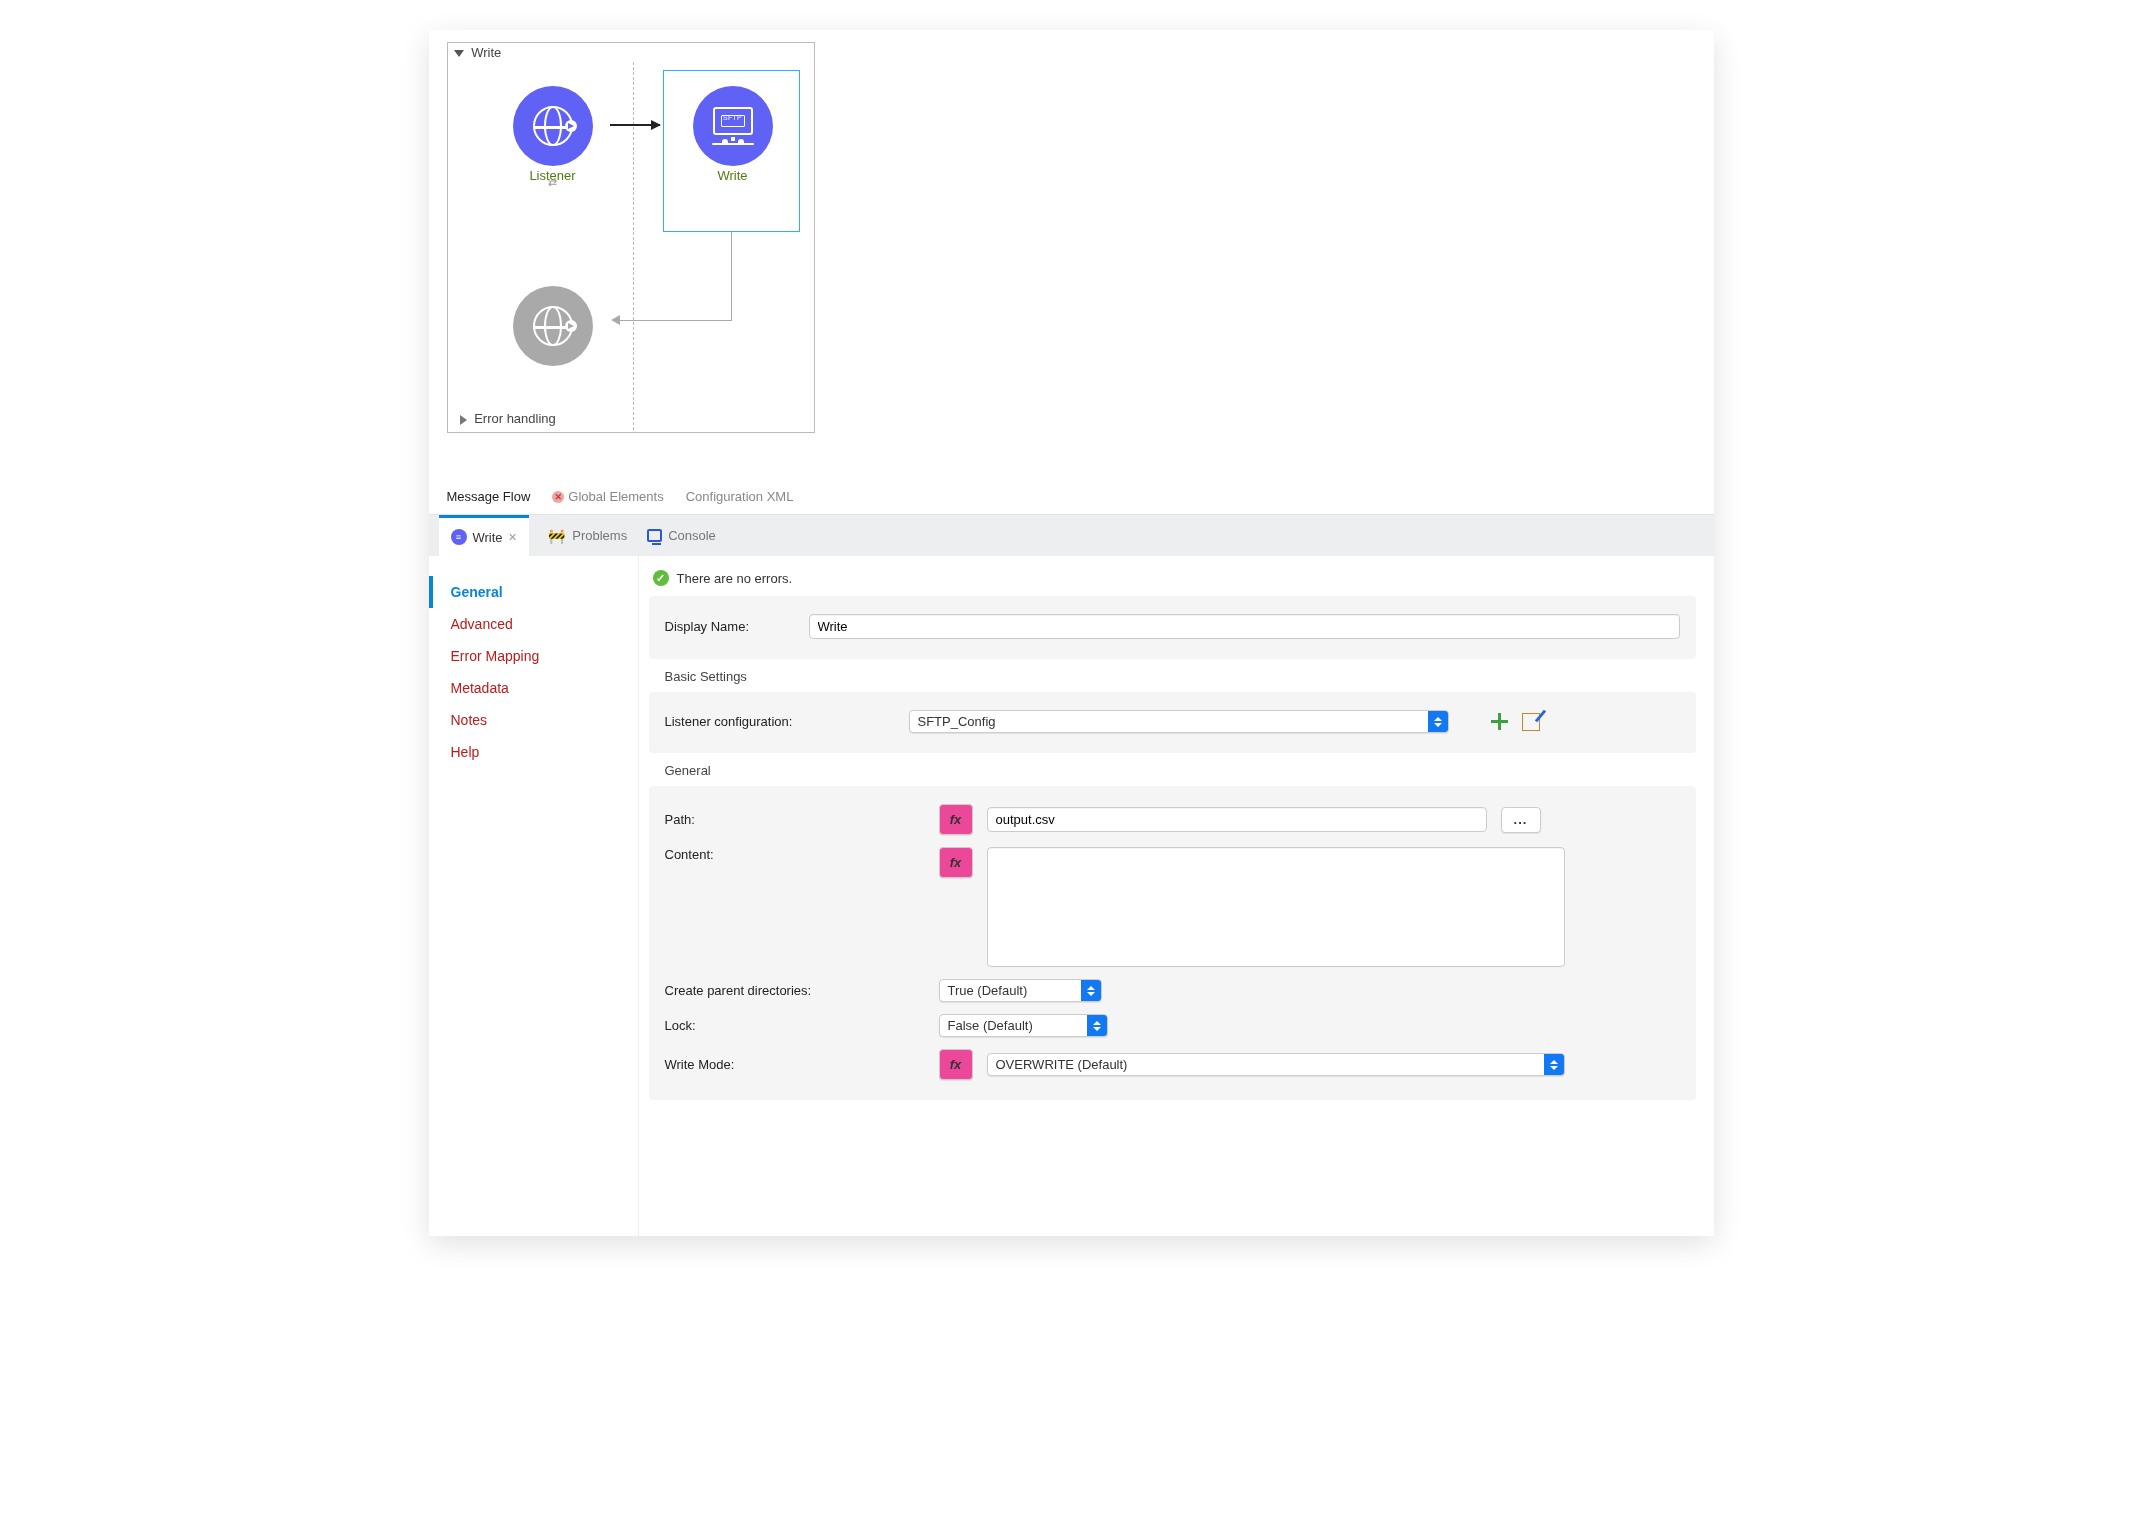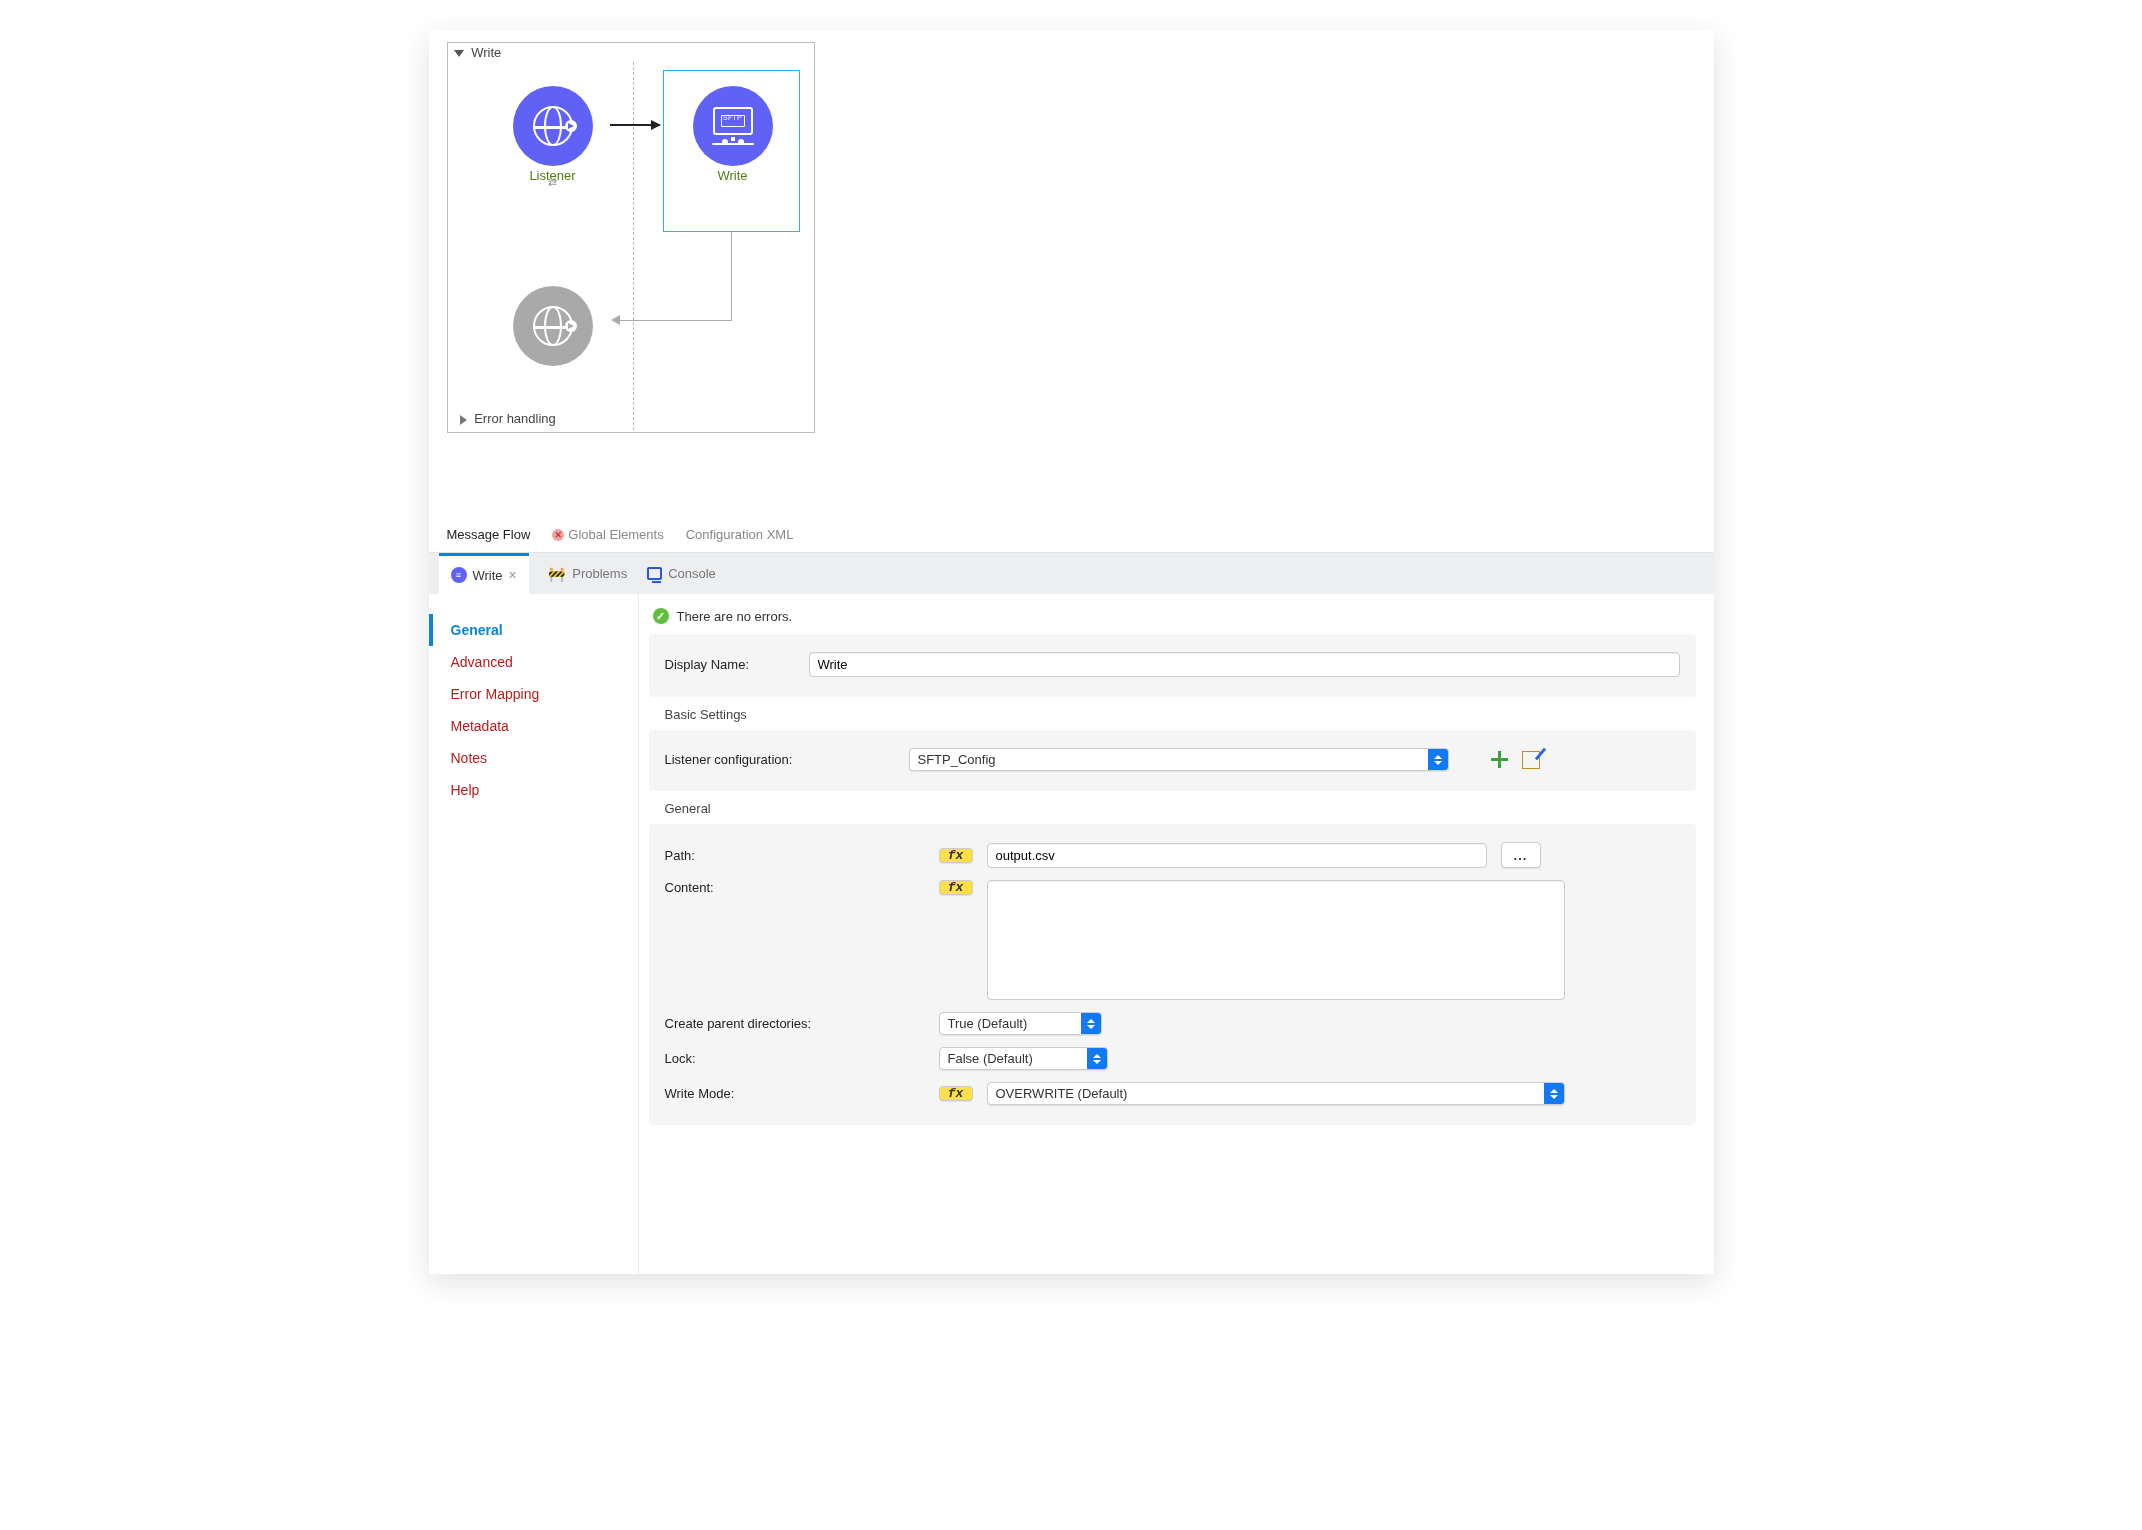--- a/index.html
+++ b/index.html
@@ -226,21 +226,21 @@
     font: inherit;
     padding: 4px 8px;
     border: 1px solid #ccc;
     border-radius: 4px;
     background:#fff;
     width: 100%;
     box-shadow: inset 0 1px 1px rgba(0,0,0,.05);
   }
   textarea { height: 120px; resize:none; }
   .fx-btn {
-    width:34px; height:15px; border:1px solid #ccc; border-radius:4px; background:#fde047; display:inline-flex;align-items:center;justify-content:center; font-style:italic; font-weight:bold; font-family:Liberation Mono, monospace; cursor:pointer; box-shadow: 0 1px 1px rgba(0,0,0,.08);
+    width:34px; height:31px; border:1px solid #ccc; border-radius:4px; background:#ec4899; display:inline-flex;align-items:center;justify-content:center; font-style:italic; font-weight:bold; font-family:Liberation Sans, sans-serif; cursor:pointer; box-shadow: 0 1px 1px rgba(0,0,0,.08);
   }
   .mac-select {
     display:inline-flex; align-items:stretch;
     border: 1px solid #ccc;
     border-radius: 4px;
     overflow:hidden;
     background:#fff;
     box-shadow: 0 1px 1px rgba(0,0,0,.08);
     gap: 44px;
   }
@@ -326,21 +326,21 @@
         <div class="arrow-grey" style="left:163px; top:253px;"></div>
 
         <div class="error-section" style="position:absolute; bottom:0; left:0; right:0;">
           <span class="caret-right"></span>
           <span>Error handling</span>
         </div>
       </div>
     </div>
   </div>
 
-  <div class="sub-tabs" style="margin-top:82px;">
+  <div class="sub-tabs" style="margin-top:44px;">
     <div class="tab active">
       <span>Message Flow</span>
     </div>
     <div class="tab">
       <span class="red-x">✕</span>
       <span>Global Elements</span>
     </div>
     <div class="tab">
       <span>Configuration XML</span>
     </div>

